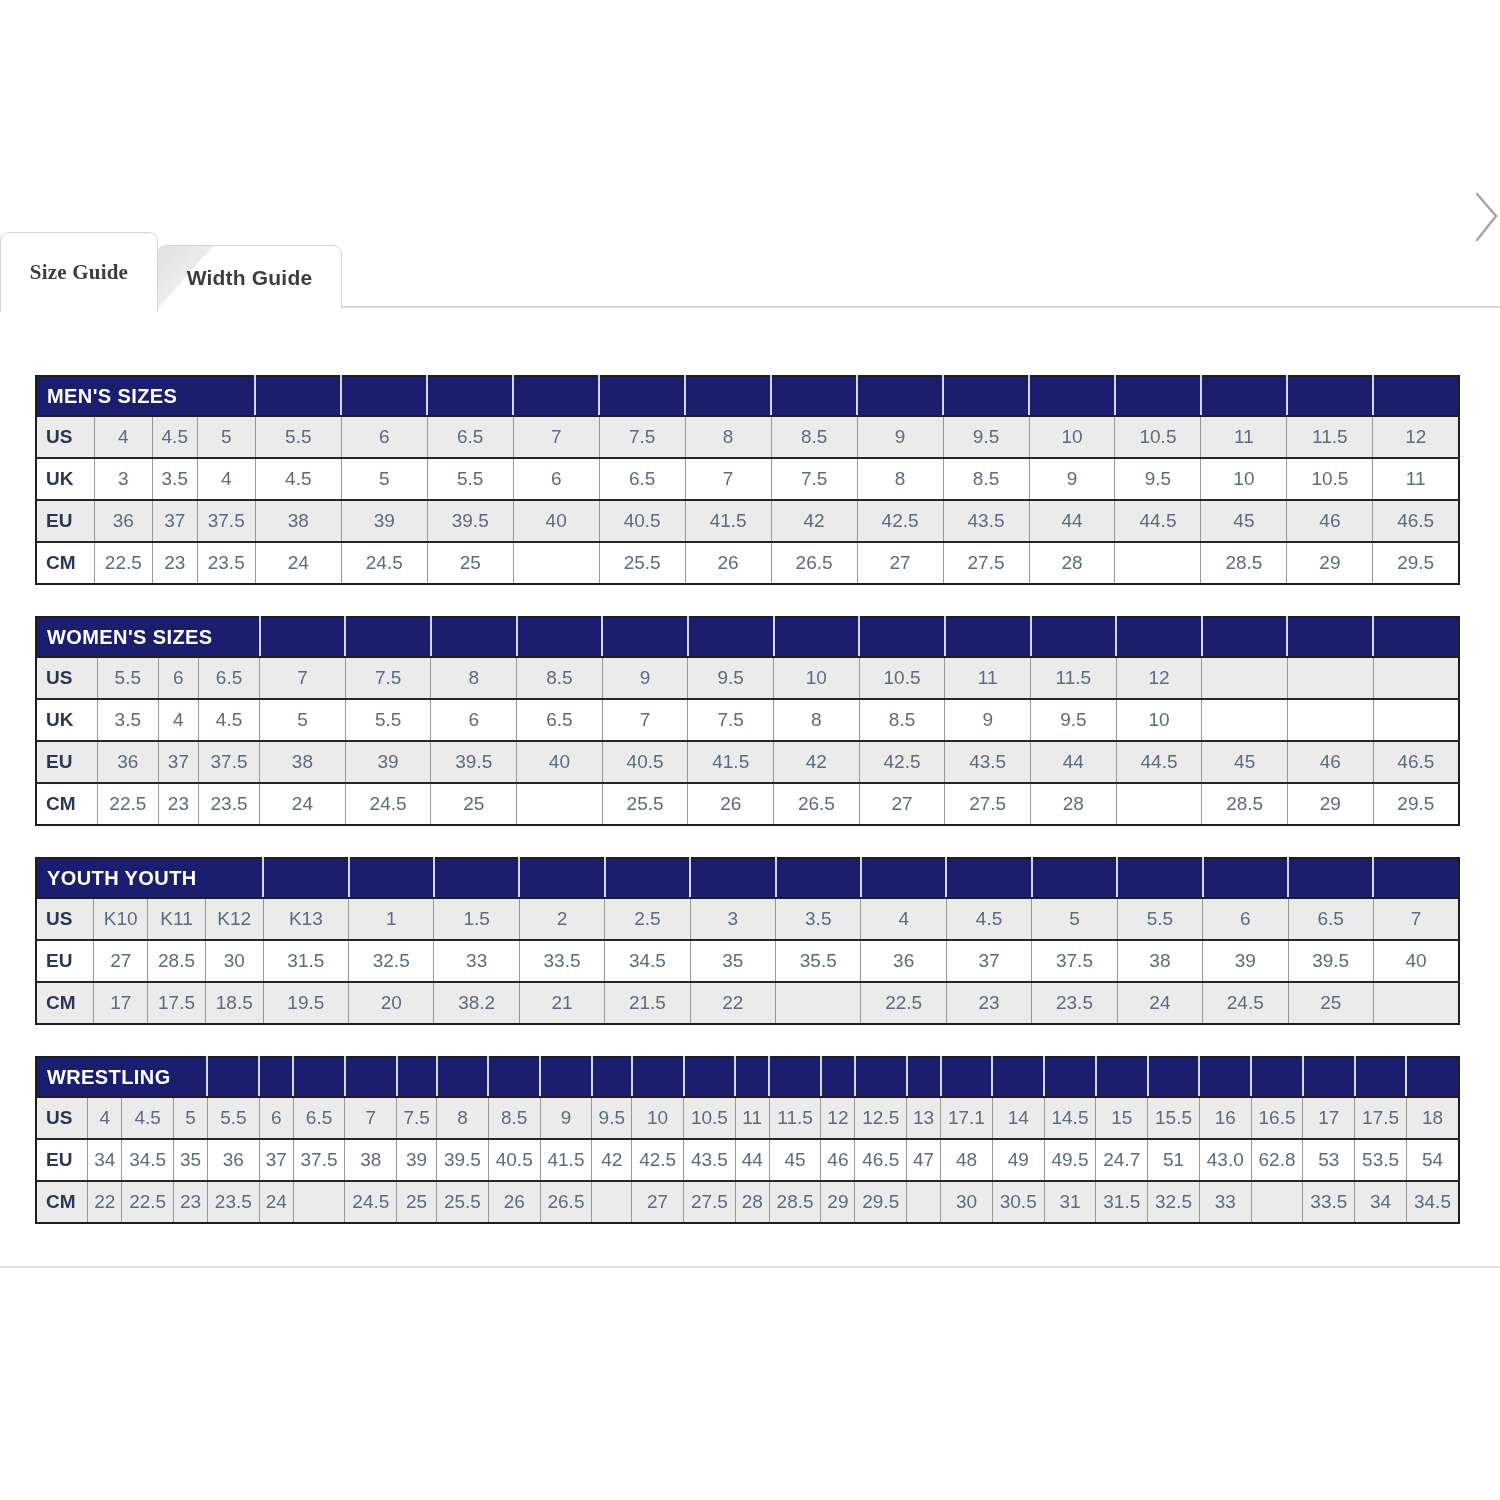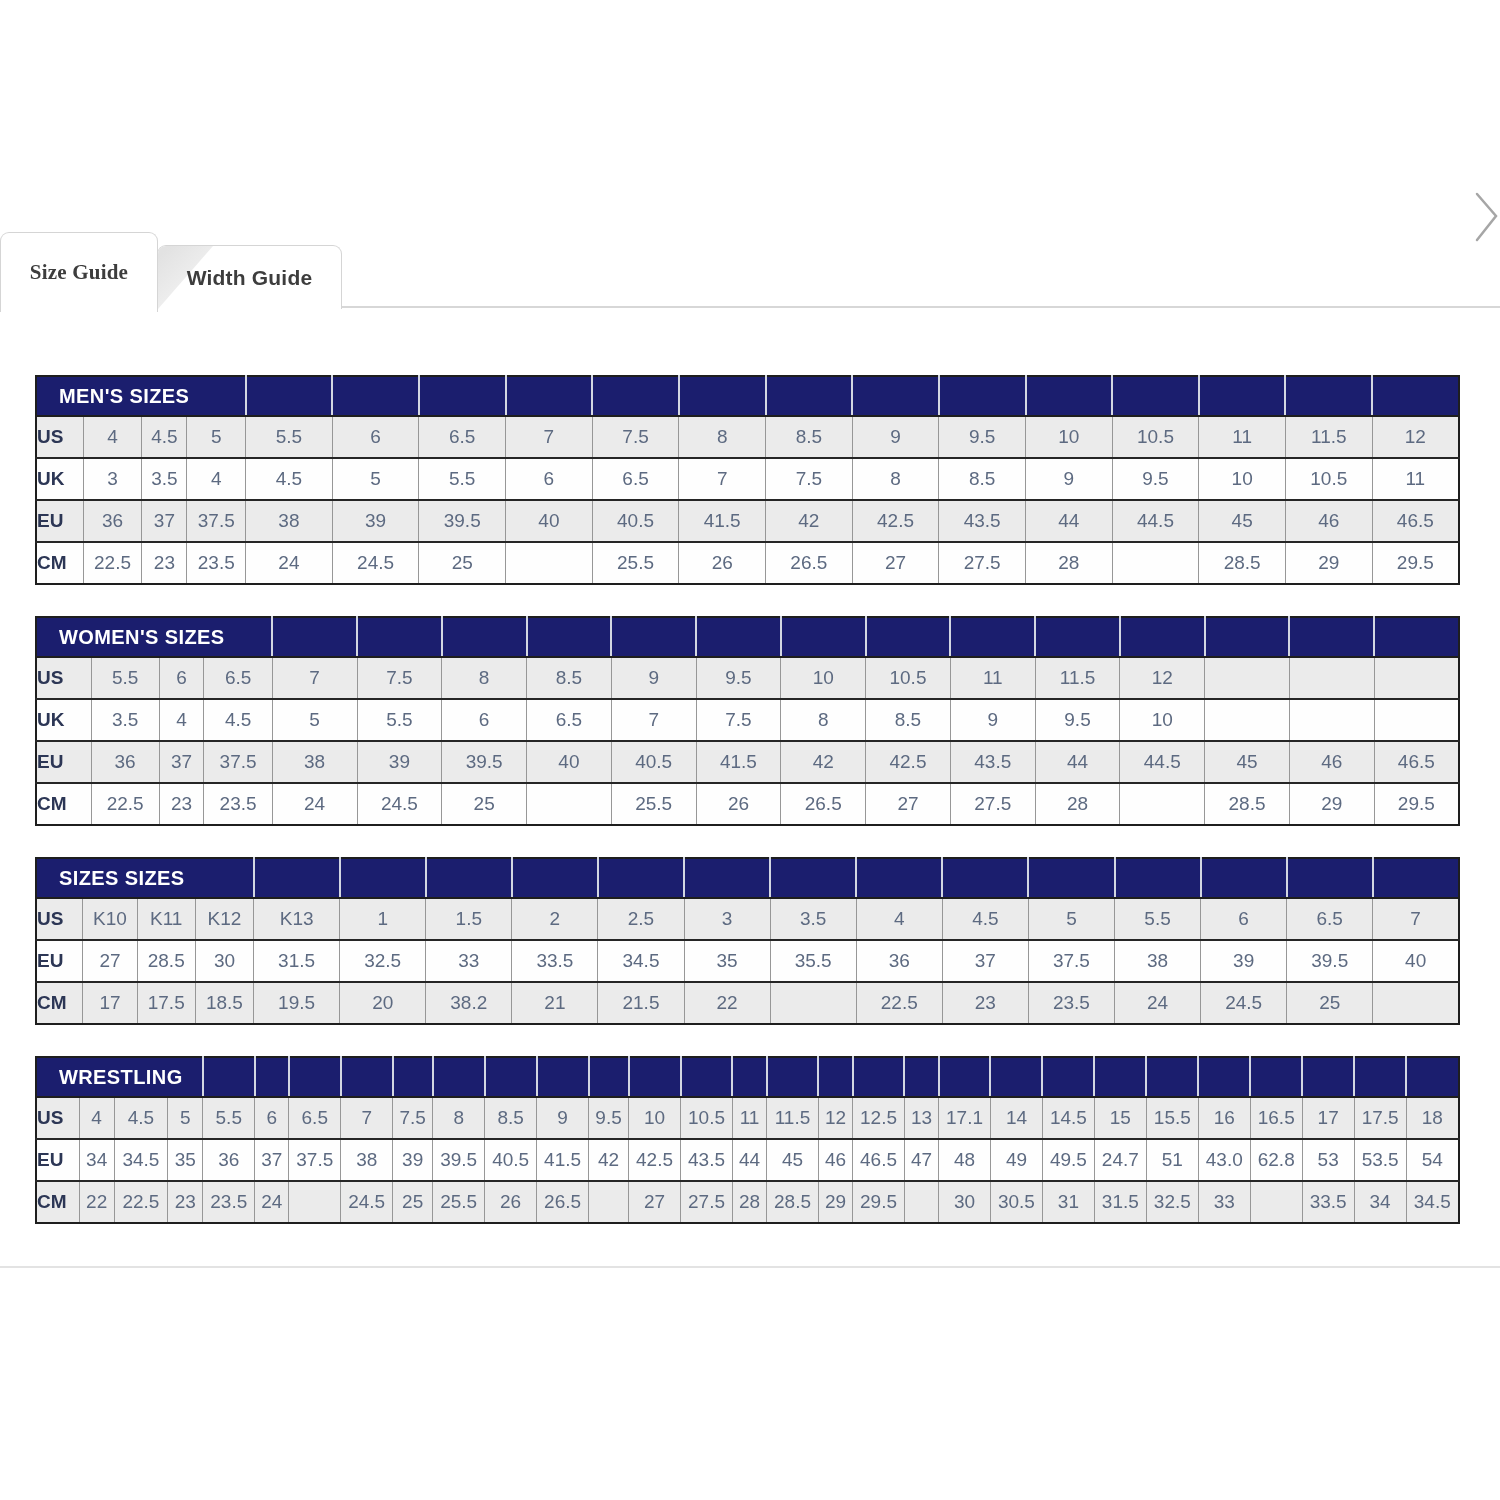--- a/index.html
+++ b/index.html
@@ -91,40 +91,41 @@
   thead th {
     background: #1b1e6e;
     height: 40px;
     border-bottom: 2px solid #1e1e1e;
   }
   th.h-title {
     color: #ffffff;
     font-size: 20px;
     font-weight: 700;
     text-align: left;
-    padding-left: 22px;
+    padding-left: 10px;
     letter-spacing: 0.4px;
     white-space: nowrap;
   }
   th.h-empty { border-left: 2px solid #d3d7e2; }
   table.wide-cols th.h-empty { min-width: 68px; }
 
   tbody th, tbody td {
     height: 42px;
     border-left: 1px solid #979797;
     border-top: 2px solid #262626;
     font-size: 19px;
     white-space: nowrap;
   }
   tbody th:first-child { border-left: none; }
   tbody tr:first-child th, tbody tr:first-child td { border-top: none; }
   tbody th {
     color: #2c3655;
     font-weight: 700;
     text-align: left;
+    padding-left: 9px;
     padding-right: 6px;
     margin-left: 32px;
   }
   tbody td {
     color: #5d6a81;
     text-align: center;
     padding: 0 4px;
   }
   tr.r-gray  th, tr.r-gray  td { background: #ebebeb; }
   tr.r-white th, tr.r-white td { background: #fefefe; }
@@ -362,21 +363,21 @@
             <td></td>
             <td>28.5</td>
             <td>29</td>
             <td>29.5</td>
           </tr>
         </tbody>
       </table>
       <table class="wide-cols">
         <thead>
           <tr>
-            <th class="h-title" colspan="4">SIZES SIZES</th>
+            <th class="h-title" colspan="4">YOUTH YOUTH</th>
             <th class="h-empty"></th>
             <th class="h-empty"></th>
             <th class="h-empty"></th>
             <th class="h-empty"></th>
             <th class="h-empty"></th>
             <th class="h-empty"></th>
             <th class="h-empty"></th>
             <th class="h-empty"></th>
             <th class="h-empty"></th>
             <th class="h-empty"></th>

